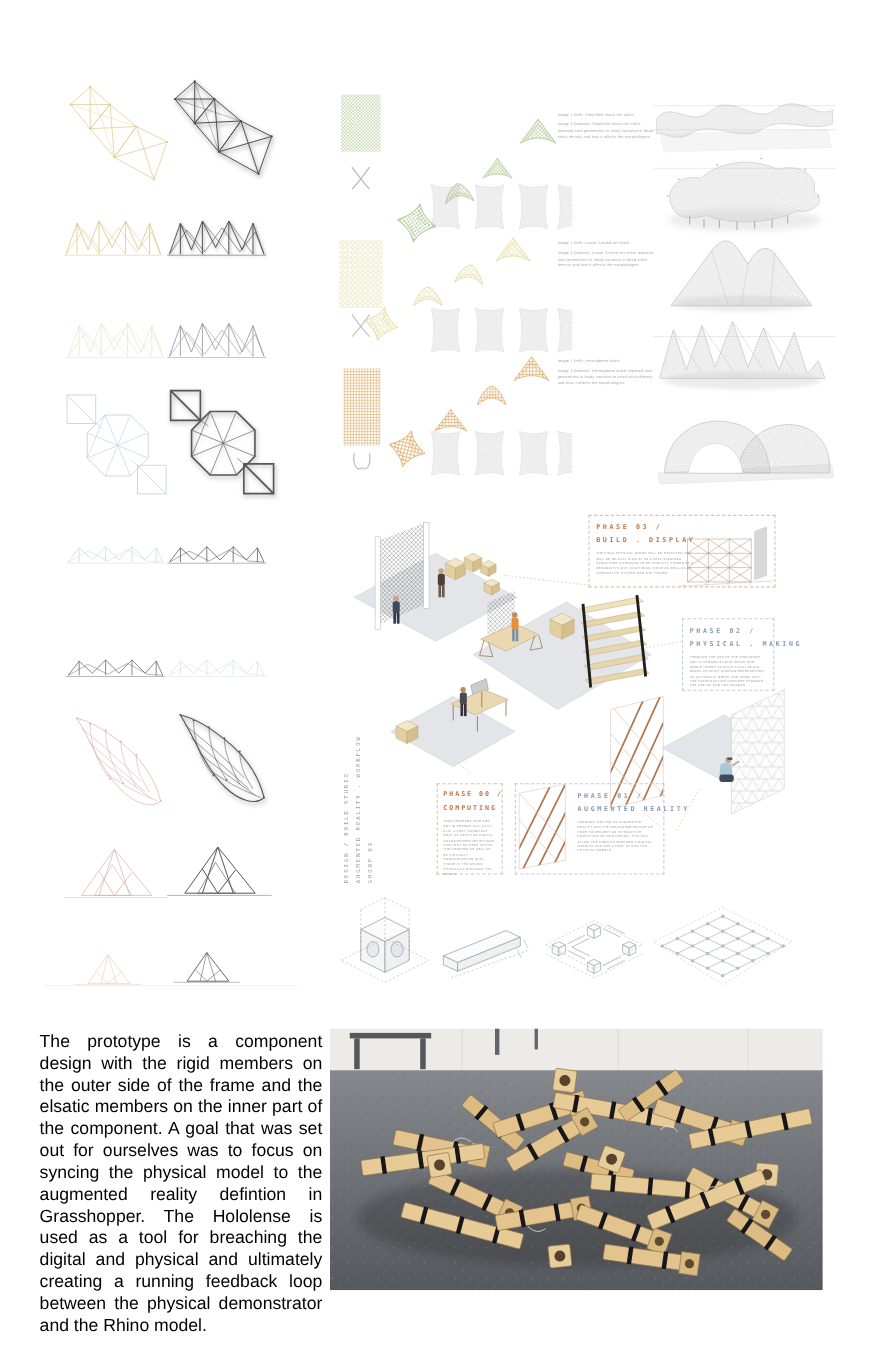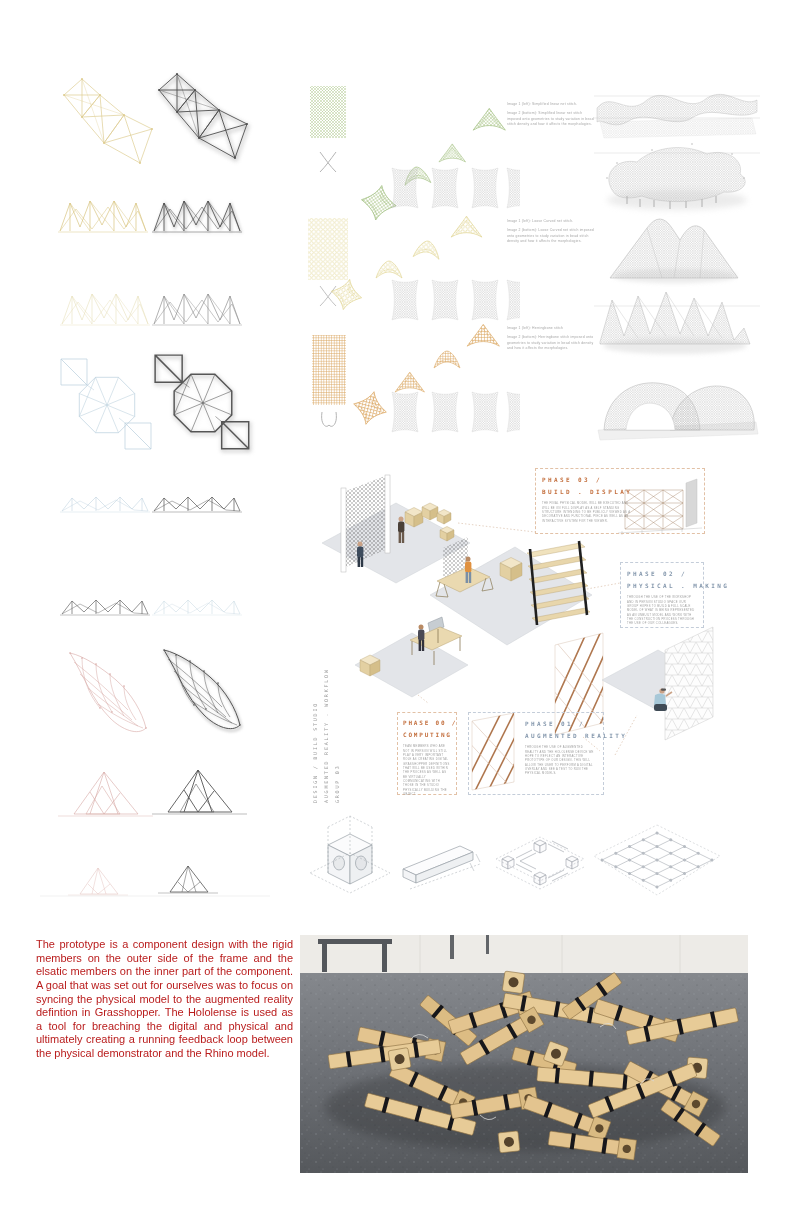--- a/index.html
+++ b/index.html
@@ -10,22 +10,22 @@
   .caption p{margin:0 0 4px 0;font-size:3.4px;line-height:1.55;color:#a6a6a6;letter-spacing:.2px;}
   .phase-box{position:absolute;border:1px dashed;}
   .phase-inner{padding:5px 6px;}
   .phase-title{font-family:"DejaVu Sans Mono",monospace;font-weight:bold;font-size:6px;
                letter-spacing:2.4px;line-height:1.95;white-space:nowrap;}
   .phase-body{margin-top:5px;font-size:2.7px;line-height:1.6;color:#9a9a9a;letter-spacing:.35px;
               text-transform:uppercase;}
   .side-text{position:absolute;left:310px;top:803px;transform:rotate(-90deg);transform-origin:left top;
              font-family:"DejaVu Sans Mono",monospace;font-size:5px;letter-spacing:1.8px;color:#9b9b9b;
              line-height:2.15;white-space:nowrap;}
-  .desc{position:absolute;left:36px;top:938px;width:257px;font-size:11px;line-height:1.24;
-        text-align:justify;color:#b91c1c;}
+  .desc{position:absolute;left:36px;top:938px;width:257px;font-size:16px;line-height:1.24;
+        text-align:justify;color:#000000;}
 </style>
 </head>
 <body>
 
 <div class="page">
 
 <svg width="0" height="0" style="position:absolute">
   <defs>
     <g id="dchain" fill="none">
       <g>

